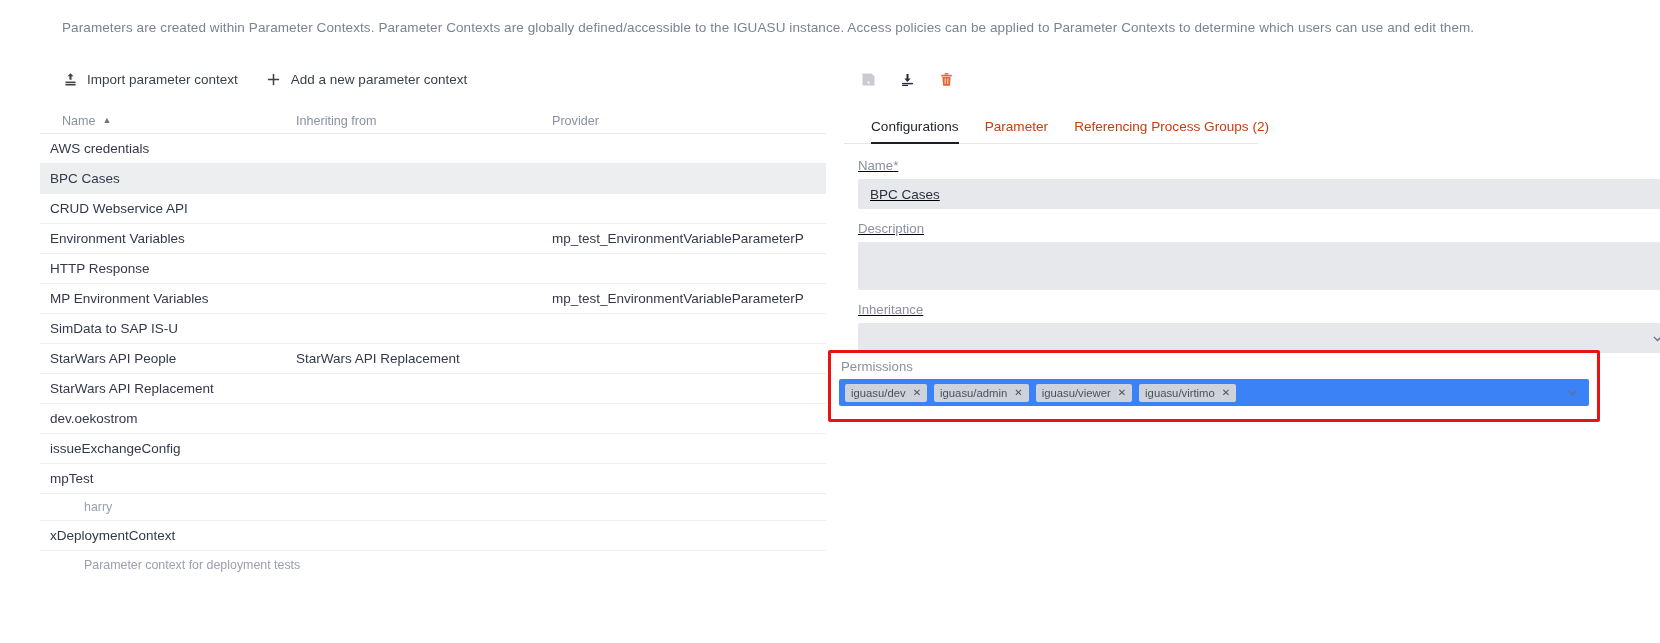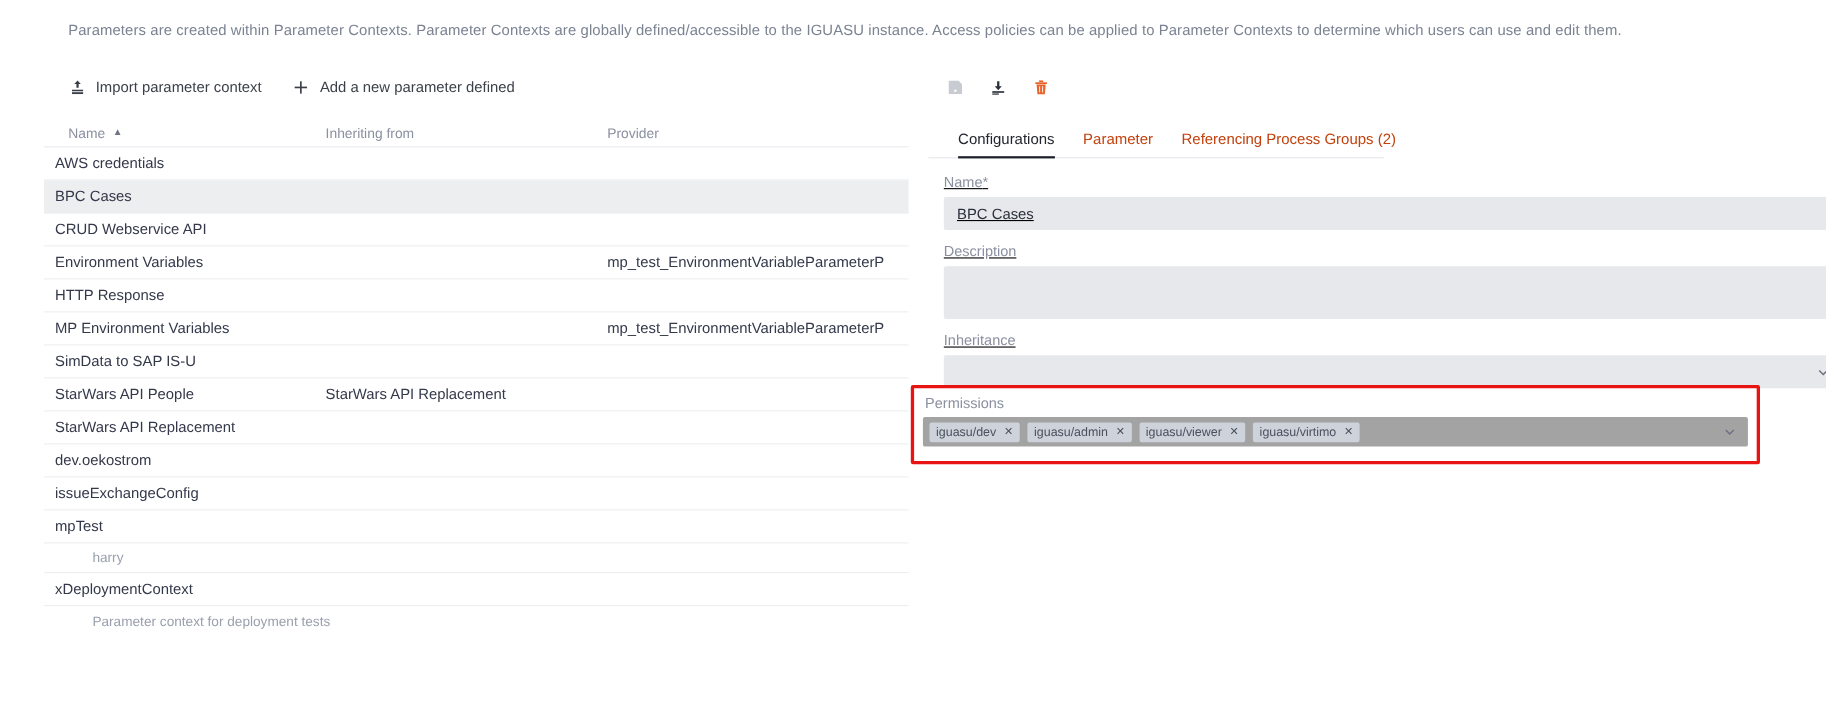--- a/index.html
+++ b/index.html
@@ -106,21 +106,21 @@
 
   
   .perm-block {
     position: absolute; left: 788px; top: 350px; width: 772px; height: 72px;
     border: 3px solid #e81313; border-radius: 2px;
     background: #ffffff;
   }
   .perm-inner { padding: 6px 8px 0 8px; }
   .perm-label { font-size: 13.2px; color: #8a90a0; margin-bottom: 5px; padding-left: 2px; }
   .chips-box {
-    background: #a3a3a3; border-radius: 2px; height: 27px;
+    background: #3b82f6; border-radius: 2px; height: 27px;
     display: flex; align-items: center; padding: 0 10px 0 6px; gap: 7px;
     position: relative;
   }
   .chip {
     display: flex; align-items: center; gap: 7px;
     background: #ced2da; border-radius: 2px;
     height: 18px; padding: 0 6px;
     font-size: 11.3px; color: #4a505e; white-space: nowrap;
   }
   .chip-x { font-size: 10px; color: #4a505e; cursor: pointer; line-height: 10px; }
@@ -147,21 +147,21 @@
         <span>Import parameter context</span>
       </button>
 
       <button class="action-btn">
         <span class="glyph">
           <svg width="15" height="15" viewBox="0 0 16 16" fill="#3a3f48">
             <rect x="7.2" y="2" width="1.6" height="12"></rect>
             <rect x="2" y="7.2" width="12" height="1.6"></rect>
           </svg>
         </span>
-        <span>Add a new parameter defined</span>
+        <span>Add a new parameter context</span>
       </button>
     </div>
 
     <div class="ctx-table">
       <div class="ctx-head">
         <div class="col-name">
           <span>Name</span>
           <span class="sort-caret">▲</span>
         </div>
         <div class="col-inherit">Inheriting from</div>

